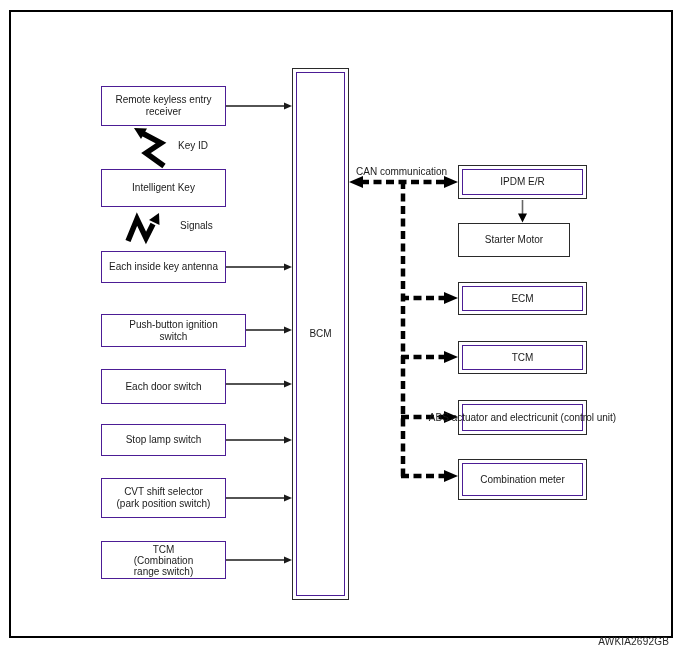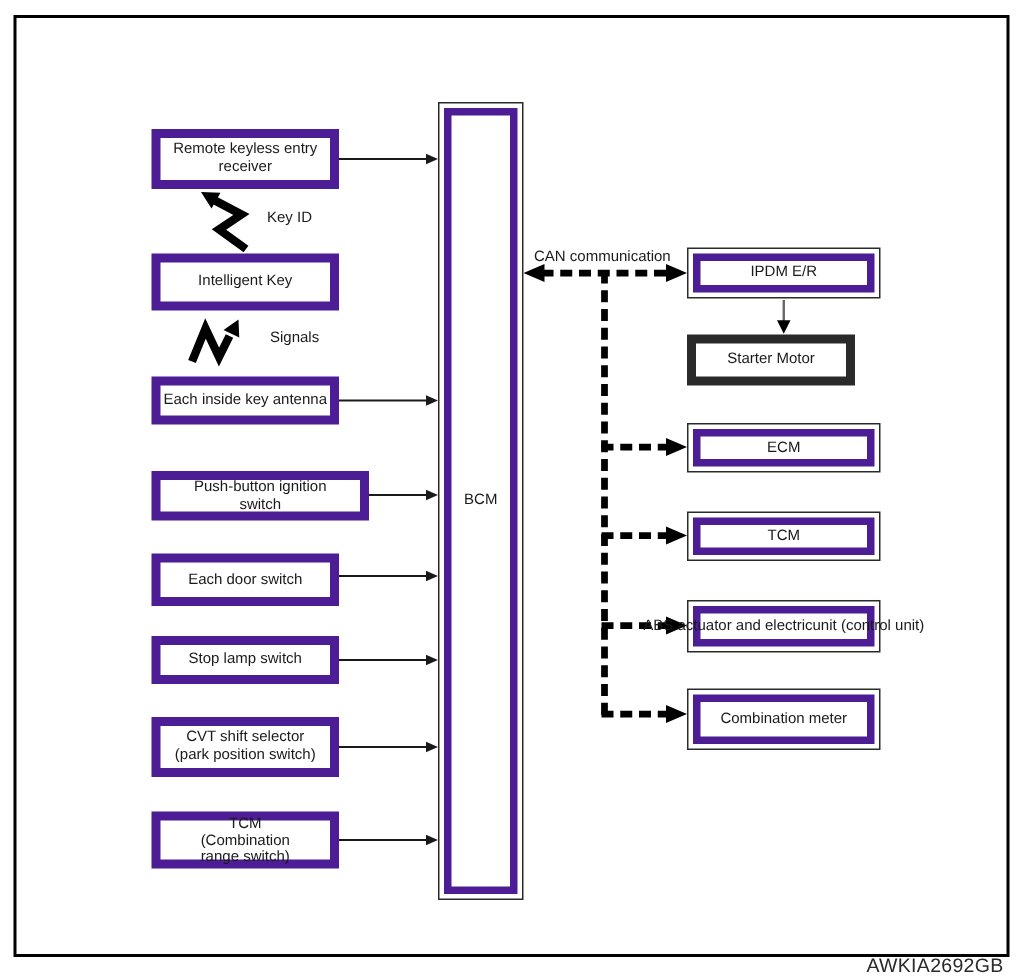--- a/index.html
+++ b/index.html
@@ -17,56 +17,56 @@
     border:2px solid #000;
     box-sizing:border-box;
   }
   .overlay{
     position:absolute;left:0;top:0;width:686px;height:651px;
     pointer-events:none;
   }
   
   .box{
     position:absolute;
-    border:6px solid #4c1d95;
+    border:1px solid #4c1d95;
     box-sizing:border-box;
     background:#fff;
     display:flex;align-items:center;justify-content:center;
     text-align:center;
     font-size:10px;line-height:12px;
   }
   .box .lbl{display:flex;flex-direction:column;align-items:center;}
   .box .lbl span{white-space:nowrap;}
   
   .dbox{
     position:absolute;
     border:1px solid #2a2a2a;
     box-sizing:border-box;
     background:#fff;
     padding:3px;
   }
   .dbox .inner{
     width:100%;height:100%;
-    border:5px solid #4c1d95;
+    border:1px solid #4c1d95;
     box-sizing:border-box;
     display:flex;align-items:center;justify-content:center;
     text-align:right;
     font-size:10px;line-height:12px;
   }
   .dbox .inner .lbl{display:flex;flex-direction:row;align-items:center;}
   .dbox .inner .lbl span{white-space:nowrap;}
   .annot{
     position:absolute;
     font-size:10px;line-height:11px;
     white-space:nowrap;
   }
   .watermark{
     position:absolute;
     right:17px;top:636px;
-    font-size:13px;letter-spacing:0.2px;
+    font-size:10px;letter-spacing:0.2px;
     color:#2a2a2a;
   }
 </style>
 </head>
 <body>
 
 <div class="canvas">
   <div class="frame"></div>
 
   <svg class="overlay" viewBox="0 0 686 651">

